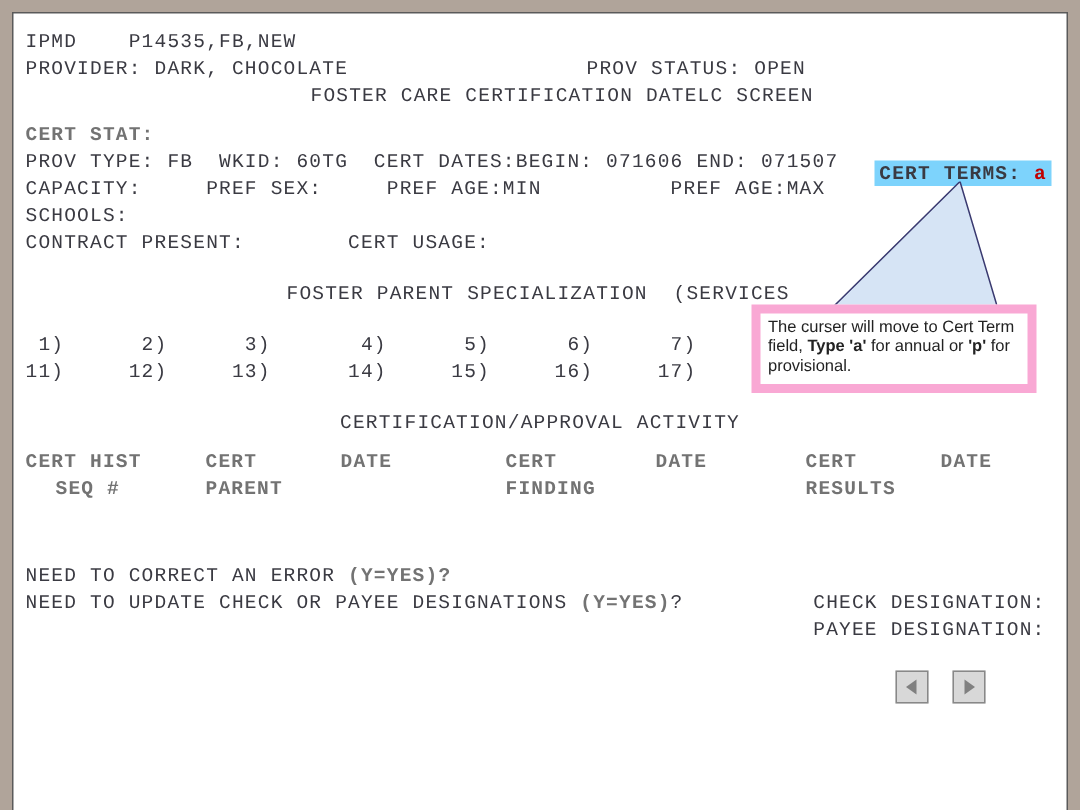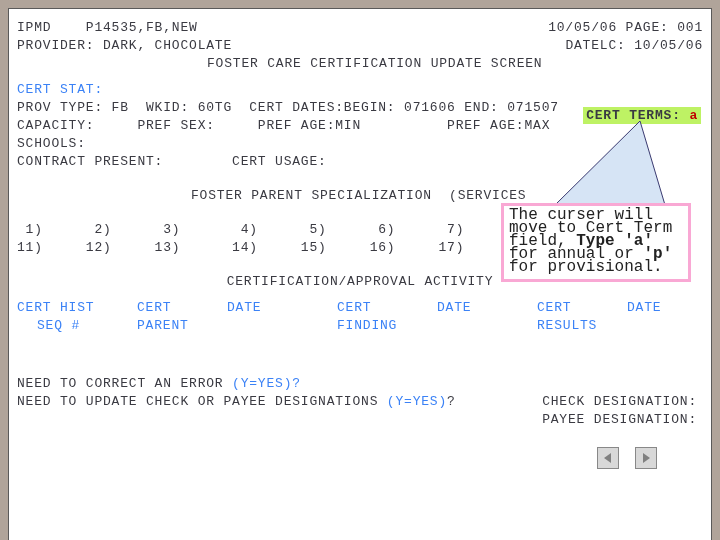--- a/index.html
+++ b/index.html
@@ -16,41 +16,41 @@
   .screen {
     background:#ffffff;
     width:704px;
     height:536px;
     border:1px solid #5a5a5a;
     padding:10px 8px;
     position:relative;
     overflow:hidden;
   }
   .line { white-space:pre; line-height:17px; height:17px; margin-bottom:1px; }
-  .b { font-weight:normal; color:#3b82f6; }
+  .b { font-weight:bold; color:#737373; }
   .bind { display:inline; }
   .highlight {
     position:absolute;
     top:98px;
     right:10px;
-    background:#bef264;
+    background:#7dd3fc;
     padding:1px 3px 1px 3px;
     font-weight:bold;
     letter-spacing:0.8px;
   }
   .highlight .red-a { color:#c00000; font-weight:bold; }
   .callout {
     position:absolute;
     top:194px;
     right:20px;
     width:190px;
     background:#ffffff;
-    border:3px solid #f9a8d4;
-    font-family:Liberation Mono, monospace;
-    font-size:16px;
+    border:6px solid #f9a8d4;
+    font-family:Liberation Sans, sans-serif;
+    font-size:11px;
     letter-spacing:0;
     line-height:13px;
     padding:3px 5px 5px 5px;
     color:#222;
     z-index:5;
   }
   .callout .bold { font-weight:bold; }
   
   .connector {
     position:absolute;
@@ -77,25 +77,25 @@
     cursor:pointer;
   }
   .nav .btn svg { display:block; }
   .sep { height:8px; }
 </style>
 </head>
 <body>
 
 <div class="screen">
 
-  <div class="line"><span class="bind">IPMD    P14535,FB,NEW</span><span style="float:right" class="bind">10/05/06 PAGE: 001</span></div>
+  <div class="line"><span class="bind">IPMD    P14535,FB,NEW</span></div>
 
-  <div class="line"><span class="bind">PROVIDER: DARK, CHOCOLATE</span><span style="float:right" class="bind">DATELC: 10/05/06</span></div>
+  <div class="line"><span class="bind">PROVIDER: DARK, CHOCOLATE</span><span style="position:absolute;left:382px" class="bind">PROV STATUS: OPEN</span></div>
 
-  <div class="line" style="text-align:left;padding-left:190px"><span class="bind">FOSTER CARE CERTIFICATION UPDATE SCREEN</span></div>
+  <div class="line" style="text-align:left;padding-left:190px"><span class="bind">FOSTER CARE CERTIFICATION DATELC SCREEN</span></div>
 
   <div class="sep"></div>
 
   <div class="line b"><span class="bind">CERT STAT:</span></div>
 
   <div class="line"><span class="bind">PROV TYPE: FB  WKID: 60TG  CERT DATES:BEGIN: 071606 END: 071507</span></div>
 
   <div class="line"><span class="bind">CAPACITY:     PREF SEX:     PREF AGE:MIN          PREF AGE:MAX</span></div>
 
   <div class="line"><span class="bind">SCHOOLS:</span></div>

